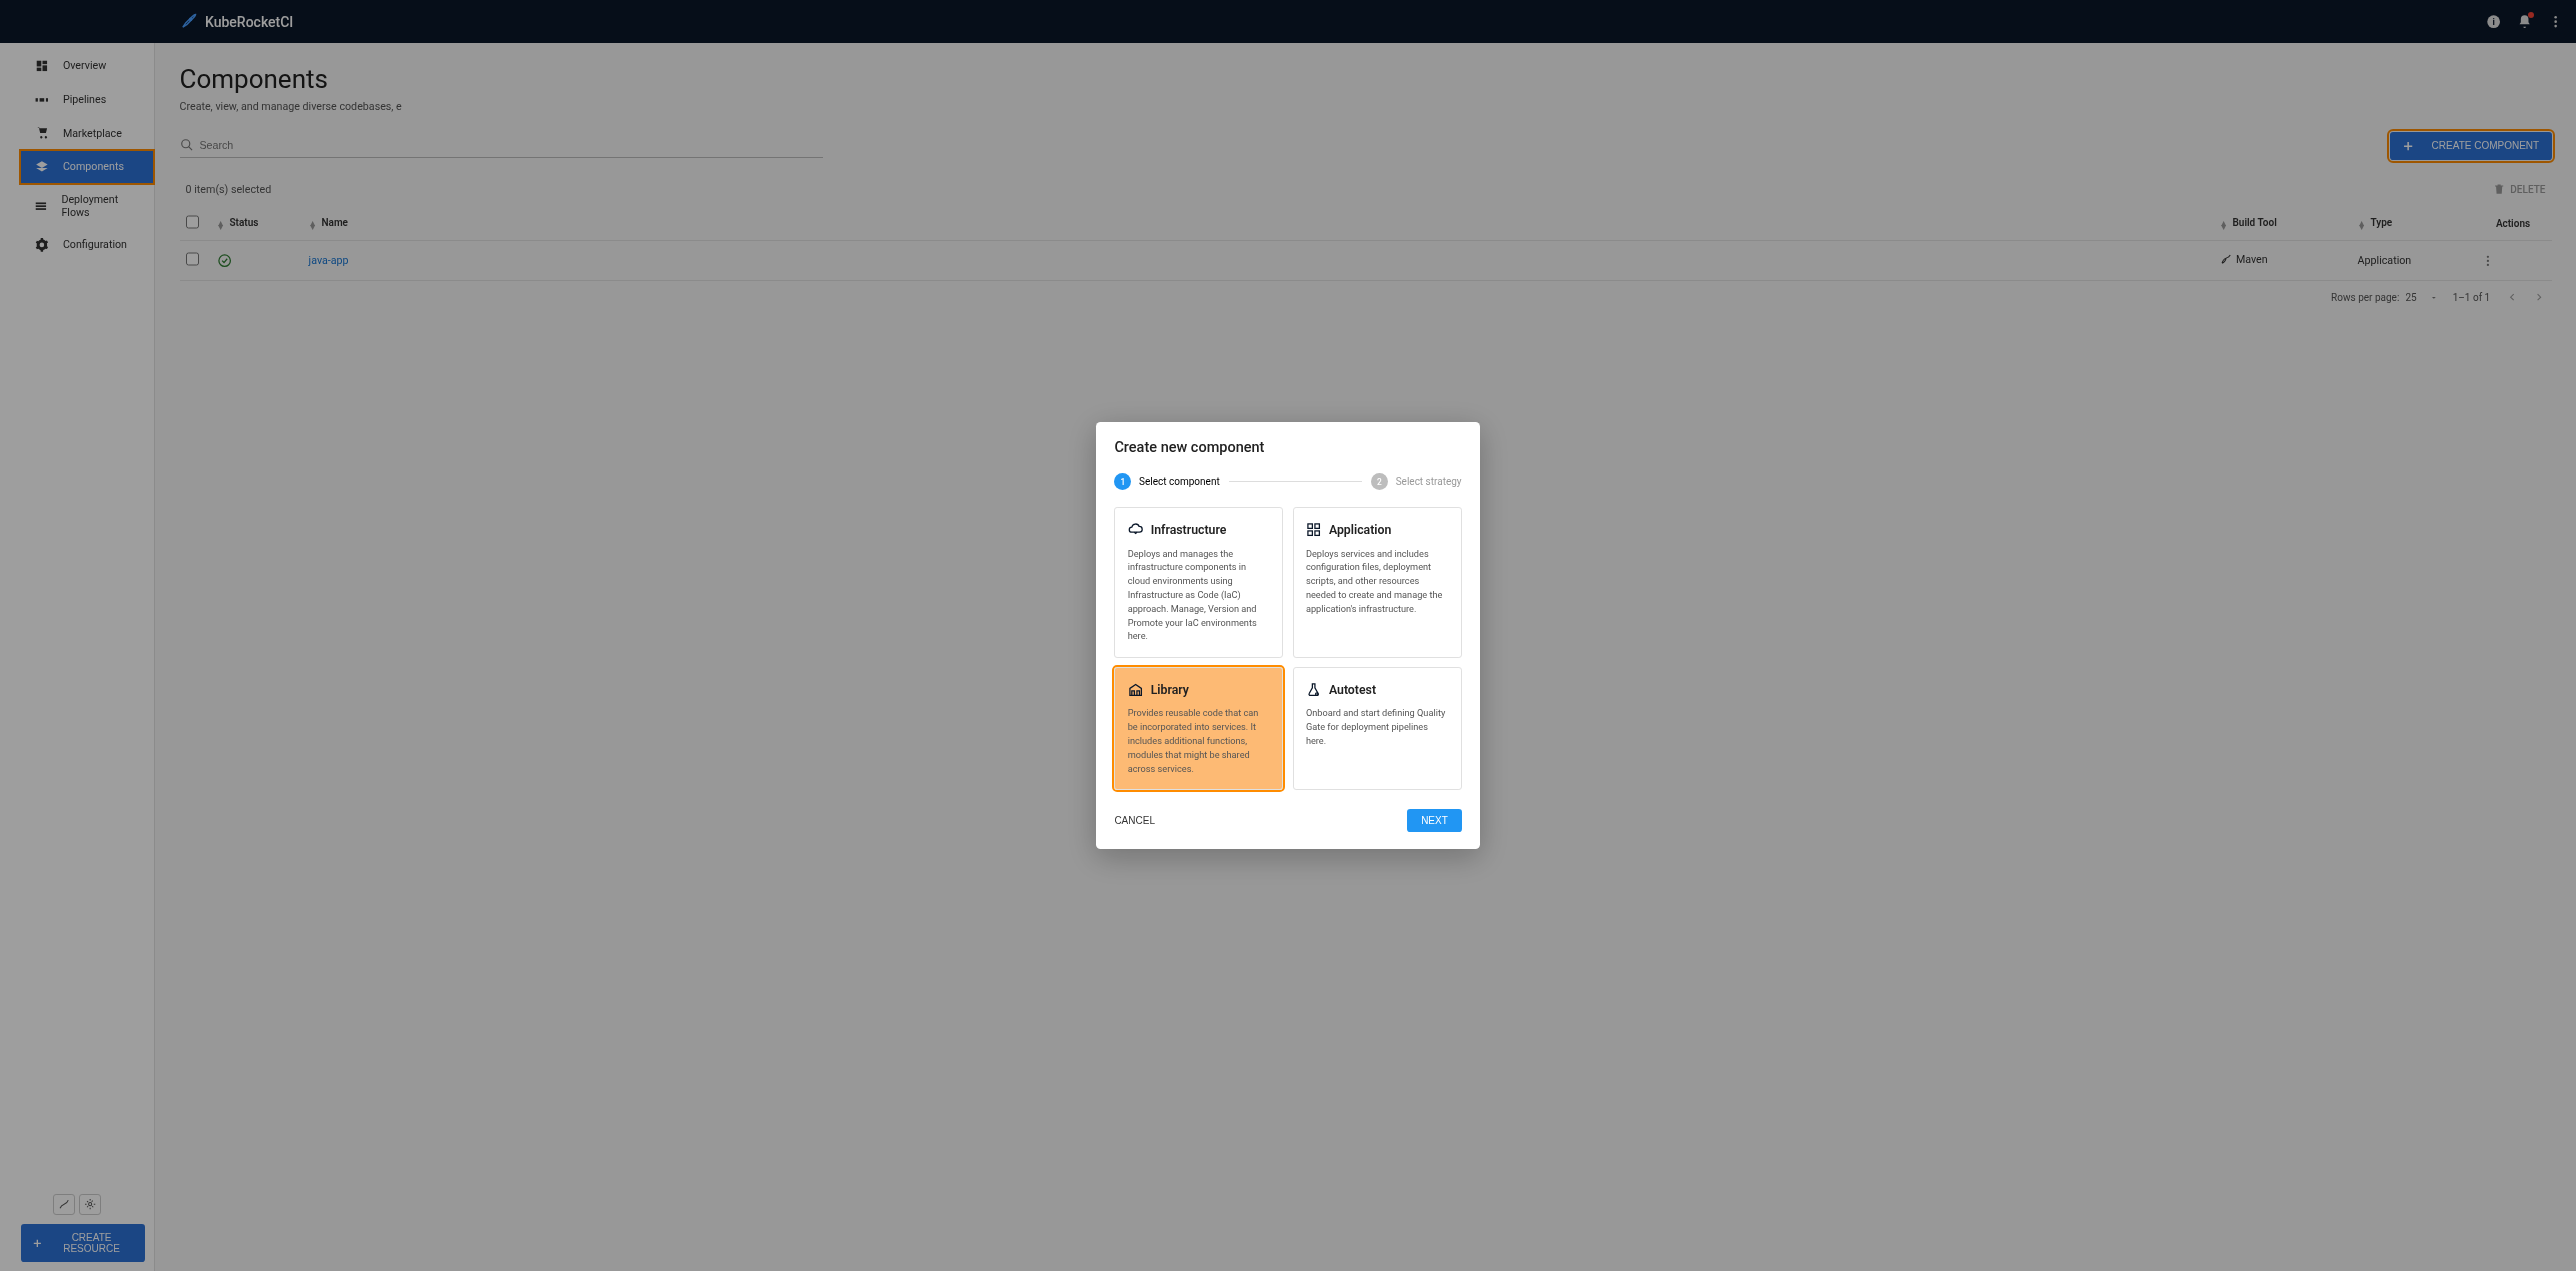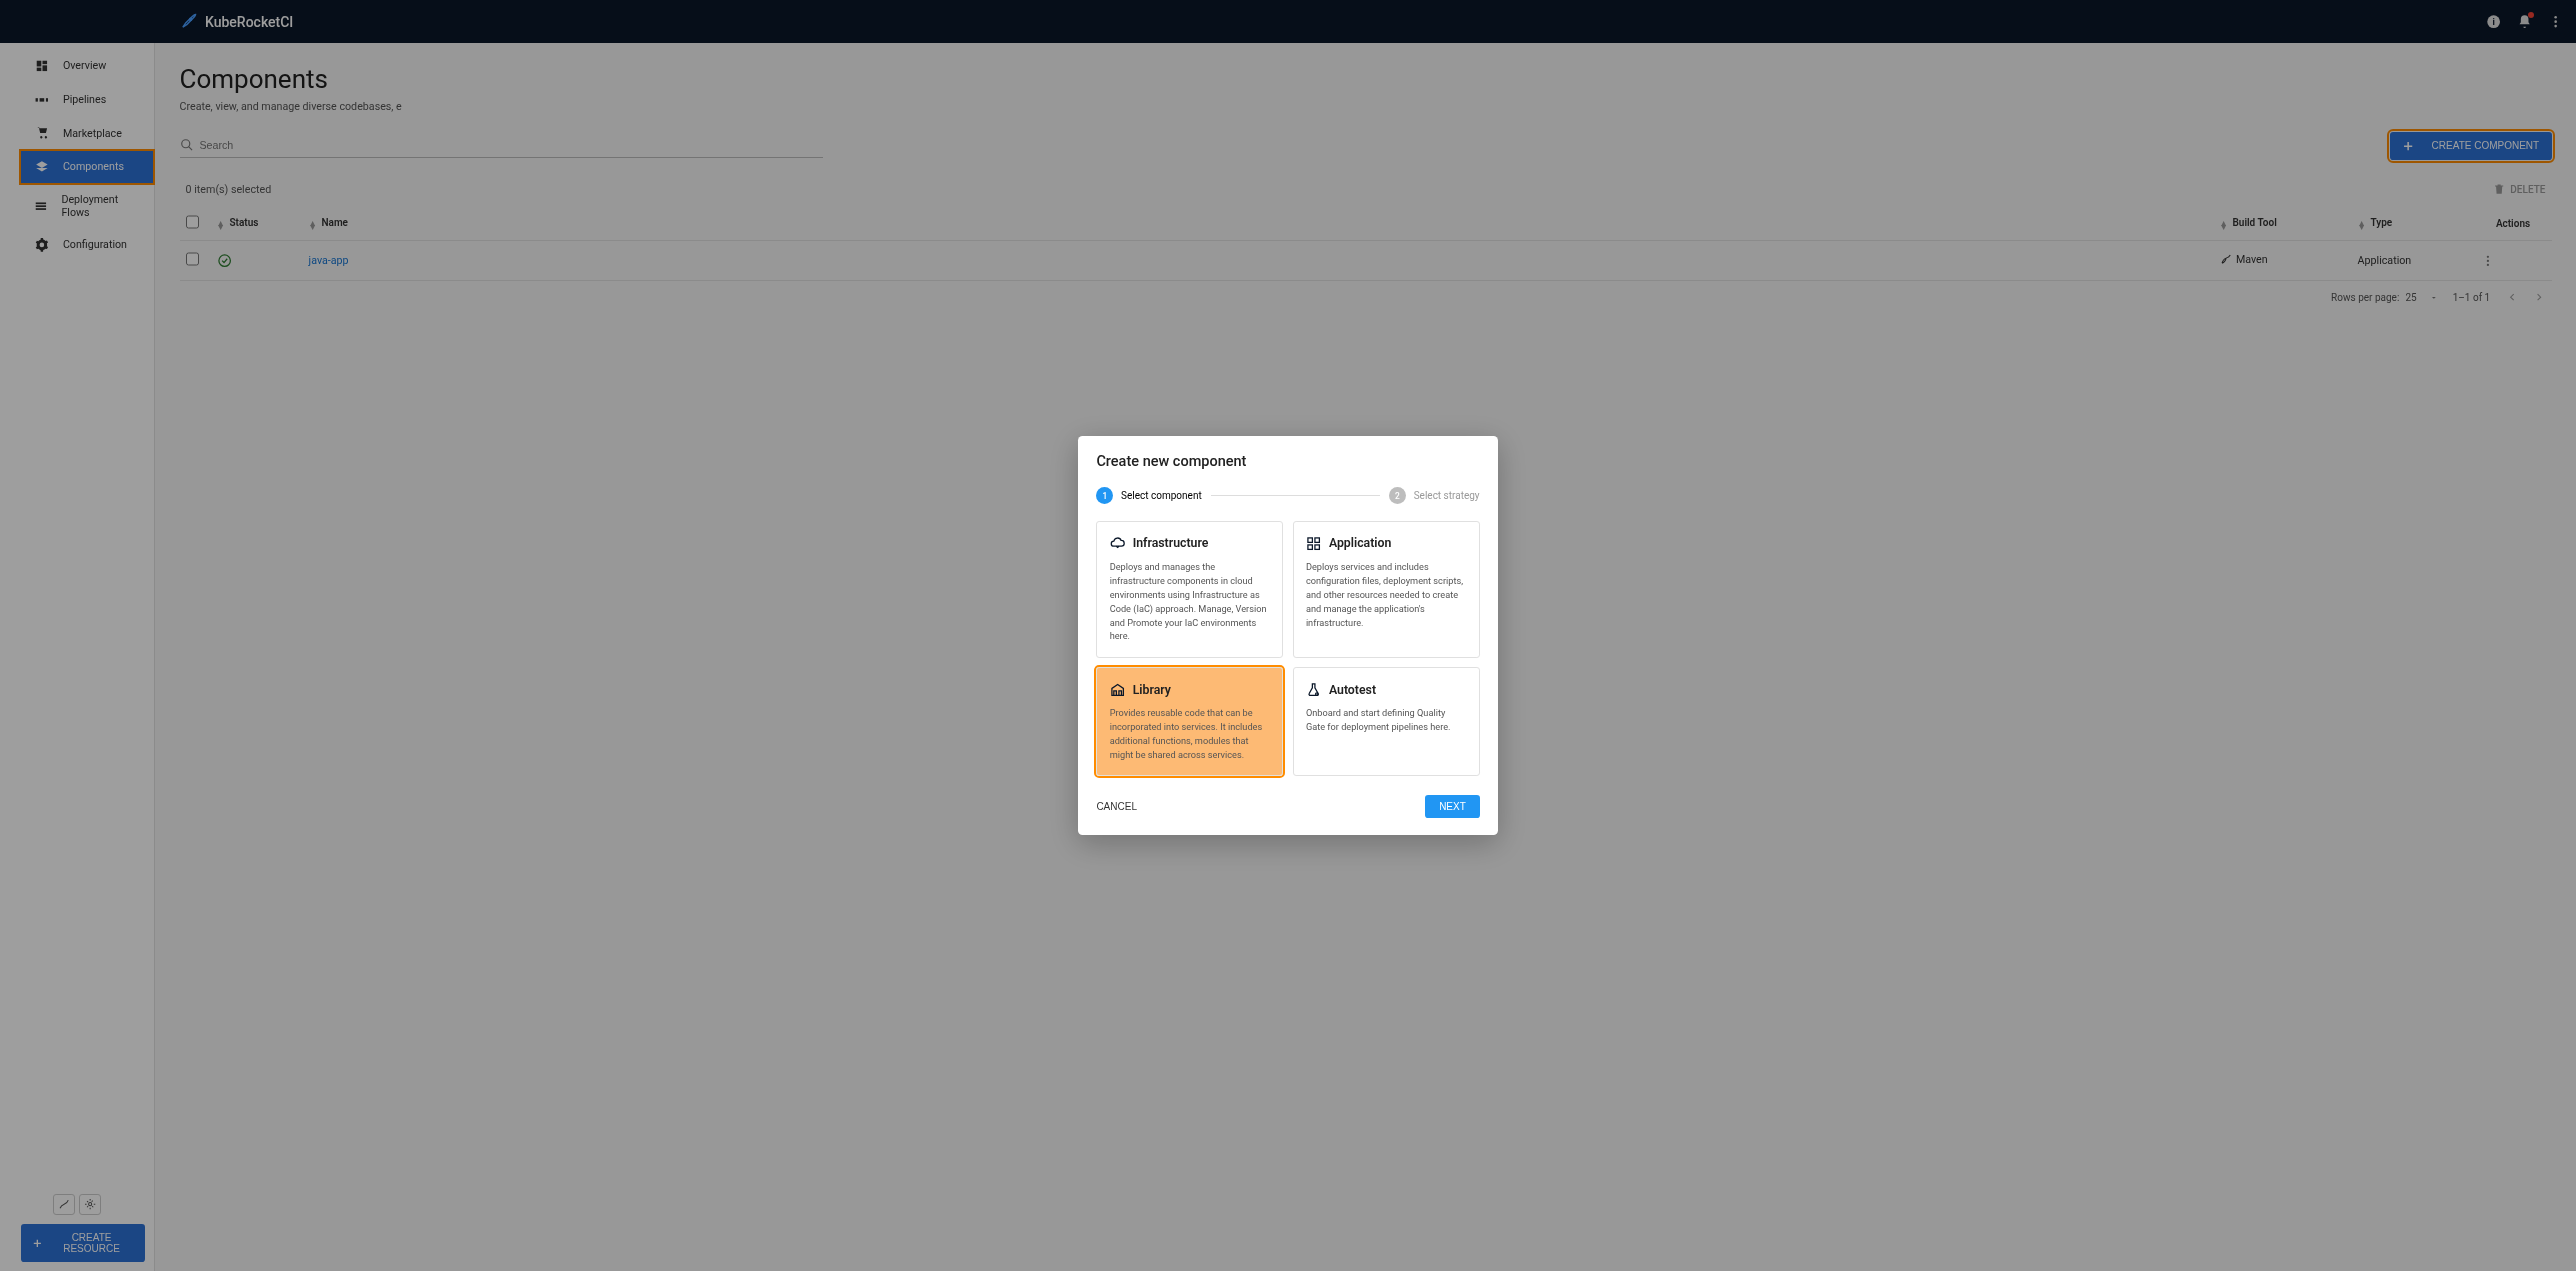--- a/index.html
+++ b/index.html
@@ -42,21 +42,21 @@
 .table td { padding: 10.7px 6.1px; border-bottom: 0.8px solid #e0e0e0; font-size: 10.7px; color: #333; }
 .checkbox { width: 13.8px; height: 13.8px; }
 .status-ok { color: #2e7d32; }
 .link-cell { color: #1976d2; cursor: pointer; }
 .sort-icon { color: #999; font-size: 8.4px; margin-right: 4.6px; display: inline-flex; flex-direction: column; line-height: 3.8px; }
 
 .pagination { display: flex; align-items: center; justify-content: flex-end; gap: 15.3px; padding: 10.7px 6.1px; font-size: 10px; color: #555; }
 .page-size { display: flex; align-items: center; gap: 6.1px; }
 
 .overlay { position: fixed; inset: 0; background: rgba(0,0,0,0.38); display: flex; align-items: center; justify-content: center; z-index: 100; }
-.modal { background: #fff; border-radius: 4.6px; width: 420px; padding: 17px 18.4px; box-shadow: 0 7.7px 31px rgba(0,0,0,0.25); }
+.modal { background: #fff; border-radius: 4.6px; width: 384px; padding: 17px 18.4px; box-shadow: 0 7.7px 31px rgba(0,0,0,0.25); }
 .modal-title { font-size: 14.5px; font-weight: 500; color: #212121; margin-bottom: 17px; }
 .stepper { display: flex; align-items: center; margin-bottom: 17px; font-size: 10px; }
 .step { display: flex; align-items: center; gap: 7.7px; }
 .step-num { width: 17px; height: 17px; border-radius: 50%; display: flex; align-items: center; justify-content: center; font-size: 8.4px; font-weight: 500; }
 .step.active .step-num { background: #2196f3; color: #fff; }
 .step.inactive .step-num { background: #bdbdbd; color: #fff; }
 .step.inactive .step-label { color: #999; }
 .step-line { flex: 1; height: 0.8px; background: #ddd; margin: 0 9.2px; }
 
 .options-grid { display: grid; grid-template-columns: 1fr 1fr; gap: 9.2px; margin-bottom: 18.4px; }

